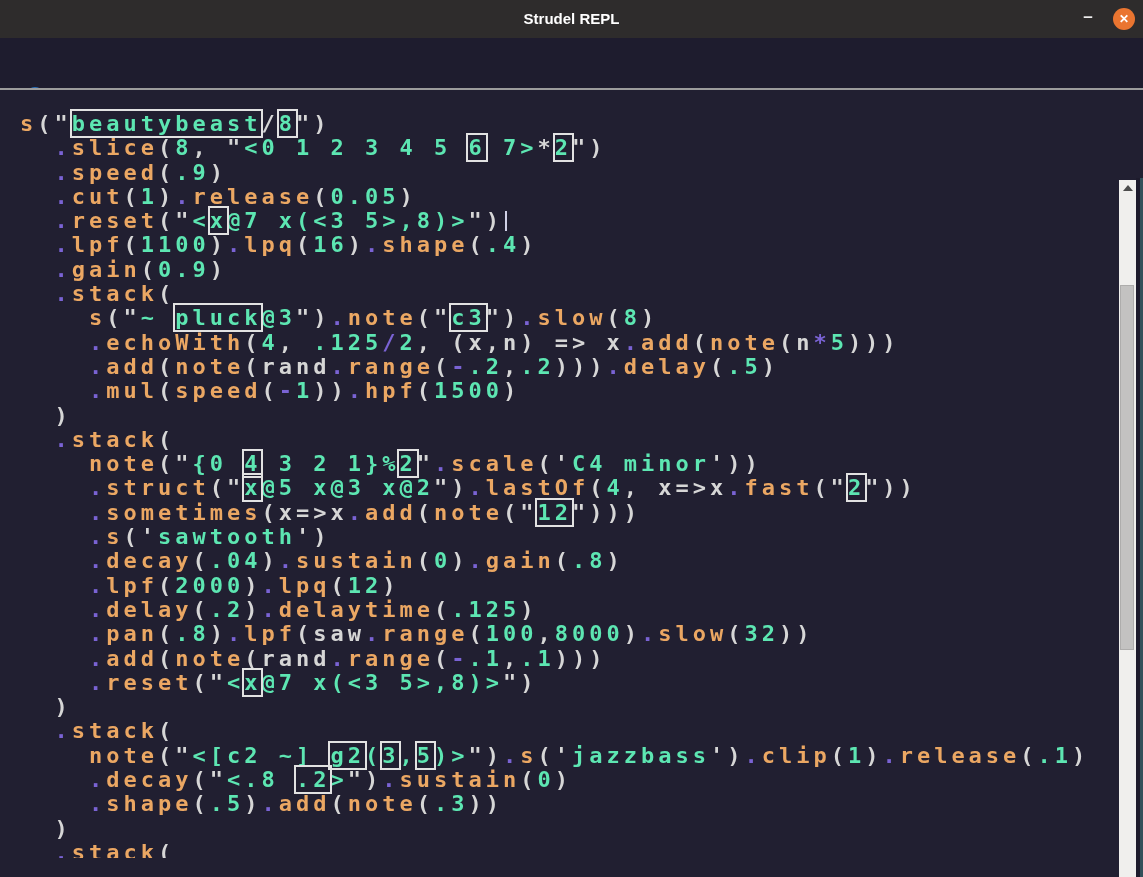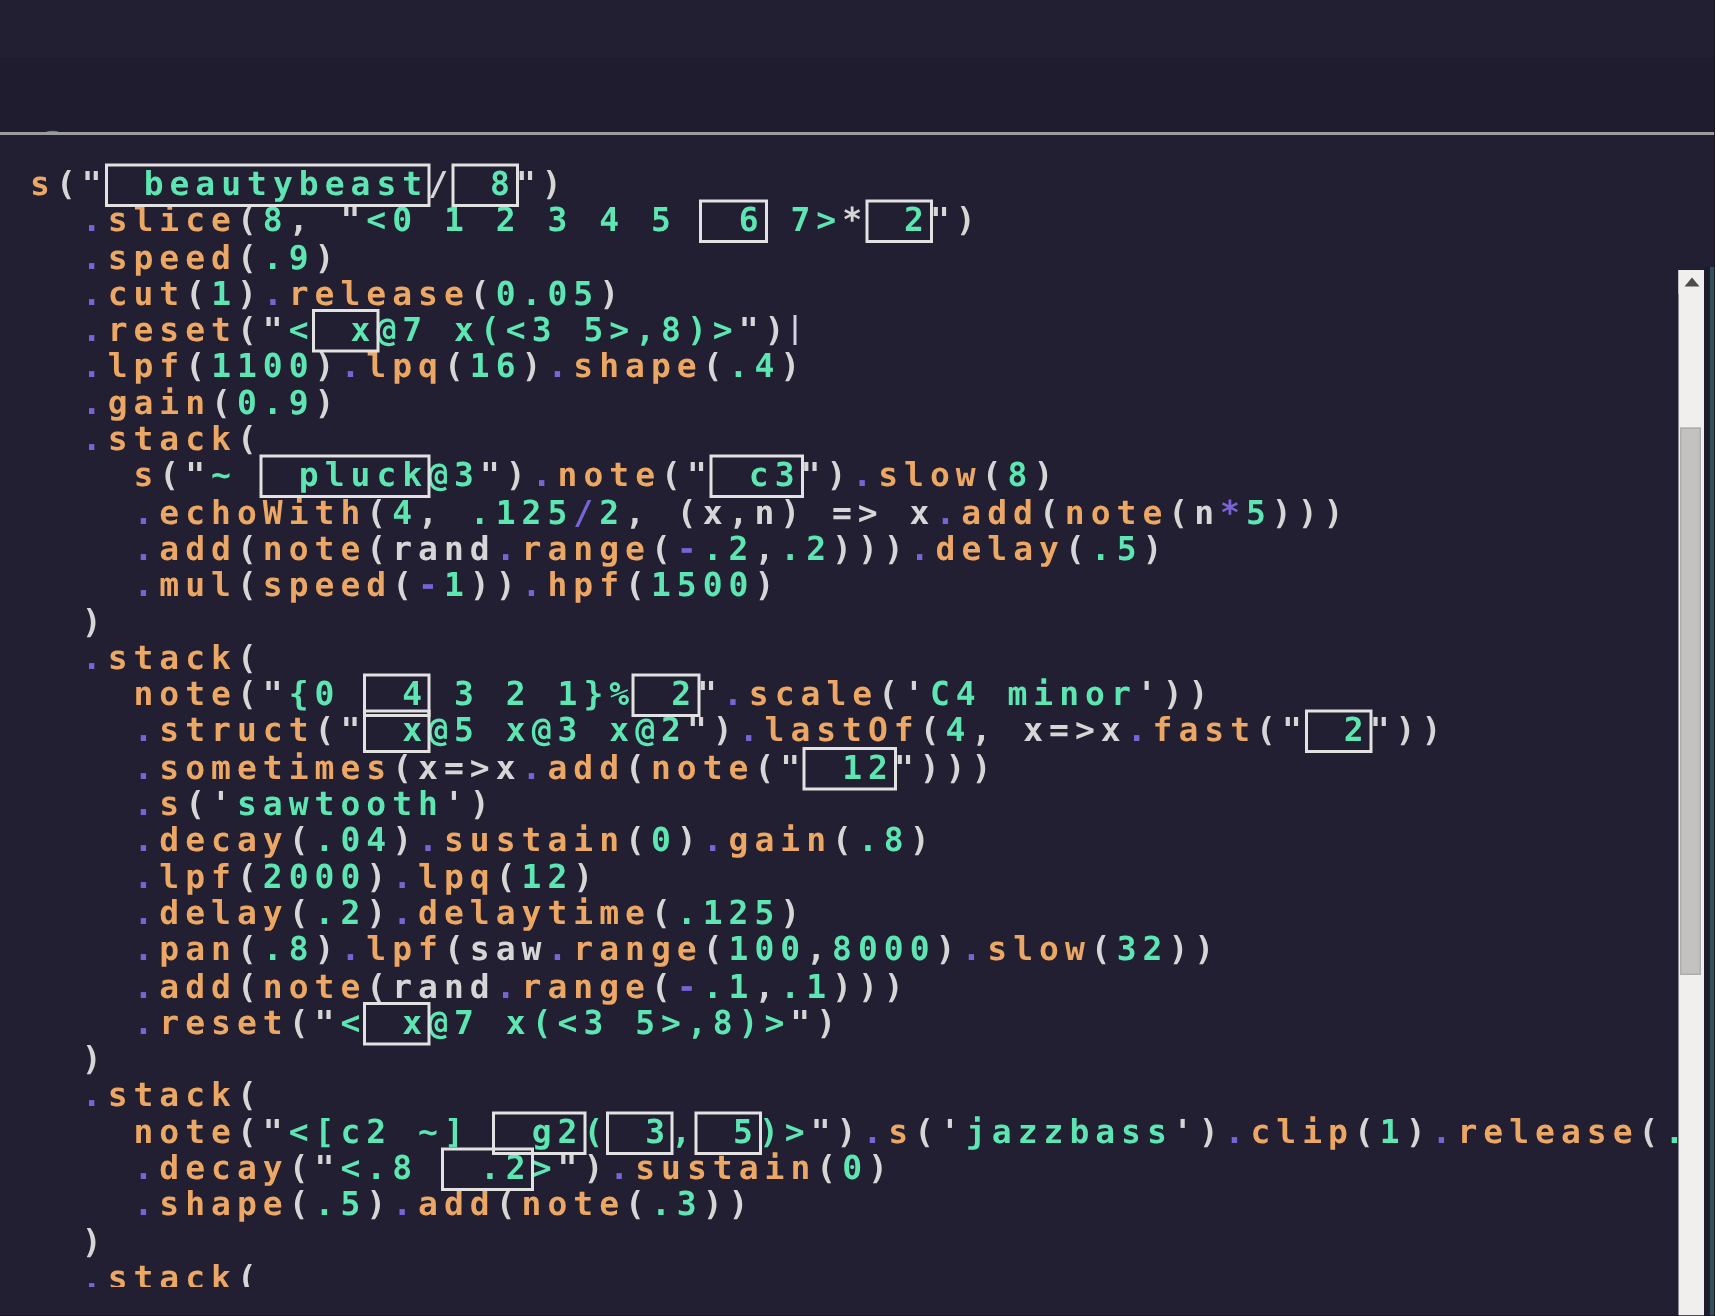--- a/index.html
+++ b/index.html
@@ -28,40 +28,45 @@
 
   
   #body-area{position:absolute;left:0;top:88px;width:1143px;height:789px;background:var(--bg);
              border-top:2px solid #9c9c9c;box-sizing:border-box;}
   #code-viewport{position:absolute;left:2px;top:2px;width:1117px;height:766px;overflow:hidden;}
   #code-area{padding:20px 0 0 18px;
              font-family:"DejaVu Sans Mono",monospace;font-weight:700;font-size:22px;
              line-height:24.3px;letter-spacing:4px;white-space:pre;}
   .code-line{height:24.3px;}
   .tk-f{color:var(--fn);} .tk-l{color:var(--lit);} .tk-o{color:var(--op);} .tk-p{color:var(--pn);}
-  .boxed{outline:2px solid var(--box);outline-offset:0px;padding-left:24px;}
+  .boxed{outline:2px solid var(--box);outline-offset:0px;}
   .caret{display:inline-block;width:2px;height:20px;background:#d0d0e6;vertical-align:-3px;margin-left:2px;}
 
   
   #vscroll{position:absolute;left:1119px;top:90px;width:17px;height:766px;background:var(--track);}
   #vscroll-up,#vscroll-down{position:absolute;left:0;width:17px;height:16px;
      display:flex;align-items:center;justify-content:center;background:var(--track);}
   #vscroll-up{top:0;}
   #vscroll-thumb{position:absolute;left:1px;top:105px;width:14px;height:365px;
      background:var(--thumb);border:1px solid #aeadac;box-sizing:border-box;}
   #right-strip{position:absolute;left:1136px;top:88px;width:7px;height:789px;background:#1d1b2c;
      border-right:3px solid #32505a;box-sizing:border-box;}
 
   .tri-up{width:0;height:0;border-left:5px solid transparent;border-right:5px solid transparent;border-bottom:6px solid var(--arrow);}
 </style>
 </head>
 <body>
 
 <div id="window">
 
+  <div id="titlebar">
+    <div id="title">Strudel REPL</div>
+    <div id="min-btn">–</div>
+    <div id="close-btn">✕</div>
+  </div>
 
   <div id="toolbar">
     <svg id="logo" viewBox="0 0 32 32">
       <path d="M4 16 A12 12 0 1 1 28 16 A10 10 0 1 1 8 16 A8 8 0 1 1 24 16 A6 6 0 1 1 12 16 A4 4 0 1 1 20 16 A2 2 0 1 1 16 16" fill="none" stroke="#2e8bec" stroke-width="3.4" stroke-linecap="round"></path>
     </svg>
   </div>
 
   <div id="body-area">
     <div id="code-viewport">
       <div id="code-area"><div class="code-line"><span class="tk-f">s</span><span class="tk-p">("</span><span class="tk-l boxed">beautybeast</span><span class="tk-p">/</span><span class="tk-l boxed">8</span><span class="tk-p">")</span></div><div class="code-line"><span class="tk-p">  </span><span class="tk-o">.</span><span class="tk-f">slice</span><span class="tk-p">(</span><span class="tk-l">8</span><span class="tk-p">, </span><span class="tk-p">"</span><span class="tk-l">&lt;0 1 2 3 4 5 </span><span class="tk-l boxed">6</span><span class="tk-l"> 7&gt;</span><span class="tk-p">*</span><span class="tk-l boxed">2</span><span class="tk-p">")</span></div><div class="code-line"><span class="tk-p">  </span><span class="tk-o">.</span><span class="tk-f">speed</span><span class="tk-p">(</span><span class="tk-l">.9</span><span class="tk-p">)</span></div><div class="code-line"><span class="tk-p">  </span><span class="tk-o">.</span><span class="tk-f">cut</span><span class="tk-p">(</span><span class="tk-l">1</span><span class="tk-p">)</span><span class="tk-o">.</span><span class="tk-f">release</span><span class="tk-p">(</span><span class="tk-l">0.05</span><span class="tk-p">)</span></div><div class="code-line"><span class="tk-p">  </span><span class="tk-o">.</span><span class="tk-f">reset</span><span class="tk-p">("</span><span class="tk-l">&lt;</span><span class="tk-l boxed">x</span><span class="tk-l">@7 x(&lt;3 5&gt;,8)&gt;</span><span class="tk-p">")</span><span class="caret"></span></div><div class="code-line"><span class="tk-p">  </span><span class="tk-o">.</span><span class="tk-f">lpf</span><span class="tk-p">(</span><span class="tk-l">1100</span><span class="tk-p">)</span><span class="tk-o">.</span><span class="tk-f">lpq</span><span class="tk-p">(</span><span class="tk-l">16</span><span class="tk-p">)</span><span class="tk-o">.</span><span class="tk-f">shape</span><span class="tk-p">(</span><span class="tk-l">.4</span><span class="tk-p">)</span></div><div class="code-line"><span class="tk-p">  </span><span class="tk-o">.</span><span class="tk-f">gain</span><span class="tk-p">(</span><span class="tk-l">0.9</span><span class="tk-p">)</span></div><div class="code-line"><span class="tk-p">  </span><span class="tk-o">.</span><span class="tk-f">stack</span><span class="tk-p">(</span></div><div class="code-line"><span class="tk-p">    </span><span class="tk-f">s</span><span class="tk-p">("</span><span class="tk-l">~ </span><span class="tk-l boxed">pluck</span><span class="tk-l">@3</span><span class="tk-p">")</span><span class="tk-o">.</span><span class="tk-f">note</span><span class="tk-p">("</span><span class="tk-l boxed">c3</span><span class="tk-p">")</span><span class="tk-o">.</span><span class="tk-f">slow</span><span class="tk-p">(</span><span class="tk-l">8</span><span class="tk-p">)</span></div><div class="code-line"><span class="tk-p">    </span><span class="tk-o">.</span><span class="tk-f">echoWith</span><span class="tk-p">(</span><span class="tk-l">4</span><span class="tk-p">, </span><span class="tk-l">.125</span><span class="tk-o">/</span><span class="tk-l">2</span><span class="tk-p">, </span><span class="tk-p">(x,n) =&gt; x</span><span class="tk-o">.</span><span class="tk-f">add</span><span class="tk-p">(</span><span class="tk-f">note</span><span class="tk-p">(</span><span class="tk-p">n</span><span class="tk-o">*</span><span class="tk-l">5</span><span class="tk-p">)))</span></div><div class="code-line"><span class="tk-p">    </span><span class="tk-o">.</span><span class="tk-f">add</span><span class="tk-p">(</span><span class="tk-f">note</span><span class="tk-p">(</span><span class="tk-p">rand</span><span class="tk-o">.</span><span class="tk-f">range</span><span class="tk-p">(</span><span class="tk-o">-</span><span class="tk-l">.2</span><span class="tk-p">,</span><span class="tk-l">.2</span><span class="tk-p">)))</span><span class="tk-o">.</span><span class="tk-f">delay</span><span class="tk-p">(</span><span class="tk-l">.5</span><span class="tk-p">)</span></div><div class="code-line"><span class="tk-p">    </span><span class="tk-o">.</span><span class="tk-f">mul</span><span class="tk-p">(</span><span class="tk-f">speed</span><span class="tk-p">(</span><span class="tk-o">-</span><span class="tk-l">1</span><span class="tk-p">))</span><span class="tk-o">.</span><span class="tk-f">hpf</span><span class="tk-p">(</span><span class="tk-l">1500</span><span class="tk-p">)</span></div><div class="code-line"><span class="tk-p">  )</span></div><div class="code-line"><span class="tk-p">  </span><span class="tk-o">.</span><span class="tk-f">stack</span><span class="tk-p">(</span></div><div class="code-line"><span class="tk-p">    </span><span class="tk-f">note</span><span class="tk-p">("</span><span class="tk-l">{0 </span><span class="tk-l boxed">4</span><span class="tk-l"> 3 2 1}%</span><span class="tk-l boxed">2</span><span class="tk-p">"</span><span class="tk-o">.</span><span class="tk-f">scale</span><span class="tk-p">('</span><span class="tk-l">C4 minor</span><span class="tk-p">')</span><span class="tk-p">)</span></div><div class="code-line"><span class="tk-p">    </span><span class="tk-o">.</span><span class="tk-f">struct</span><span class="tk-p">("</span><span class="tk-l boxed">x</span><span class="tk-l">@5 x@3 x@2</span><span class="tk-p">")</span><span class="tk-o">.</span><span class="tk-f">lastOf</span><span class="tk-p">(</span><span class="tk-l">4</span><span class="tk-p">, </span><span class="tk-p">x=&gt;x</span><span class="tk-o">.</span><span class="tk-f">fast</span><span class="tk-p">("</span><span class="tk-l boxed">2</span><span class="tk-p">"))</span></div><div class="code-line"><span class="tk-p">    </span><span class="tk-o">.</span><span class="tk-f">sometimes</span><span class="tk-p">(</span><span class="tk-p">x=&gt;x</span><span class="tk-o">.</span><span class="tk-f">add</span><span class="tk-p">(</span><span class="tk-f">note</span><span class="tk-p">("</span><span class="tk-l boxed">12</span><span class="tk-p">")))</span></div><div class="code-line"><span class="tk-p">    </span><span class="tk-o">.</span><span class="tk-f">s</span><span class="tk-p">('</span><span class="tk-l">sawtooth</span><span class="tk-p">')</span></div><div class="code-line"><span class="tk-p">    </span><span class="tk-o">.</span><span class="tk-f">decay</span><span class="tk-p">(</span><span class="tk-l">.04</span><span class="tk-p">)</span><span class="tk-o">.</span><span class="tk-f">sustain</span><span class="tk-p">(</span><span class="tk-l">0</span><span class="tk-p">)</span><span class="tk-o">.</span><span class="tk-f">gain</span><span class="tk-p">(</span><span class="tk-l">.8</span><span class="tk-p">)</span></div><div class="code-line"><span class="tk-p">    </span><span class="tk-o">.</span><span class="tk-f">lpf</span><span class="tk-p">(</span><span class="tk-l">2000</span><span class="tk-p">)</span><span class="tk-o">.</span><span class="tk-f">lpq</span><span class="tk-p">(</span><span class="tk-l">12</span><span class="tk-p">)</span></div><div class="code-line"><span class="tk-p">    </span><span class="tk-o">.</span><span class="tk-f">delay</span><span class="tk-p">(</span><span class="tk-l">.2</span><span class="tk-p">)</span><span class="tk-o">.</span><span class="tk-f">delaytime</span><span class="tk-p">(</span><span class="tk-l">.125</span><span class="tk-p">)</span></div><div class="code-line"><span class="tk-p">    </span><span class="tk-o">.</span><span class="tk-f">pan</span><span class="tk-p">(</span><span class="tk-l">.8</span><span class="tk-p">)</span><span class="tk-o">.</span><span class="tk-f">lpf</span><span class="tk-p">(</span><span class="tk-p">saw</span><span class="tk-o">.</span><span class="tk-f">range</span><span class="tk-p">(</span><span class="tk-l">100</span><span class="tk-p">,</span><span class="tk-l">8000</span><span class="tk-p">)</span><span class="tk-o">.</span><span class="tk-f">slow</span><span class="tk-p">(</span><span class="tk-l">32</span><span class="tk-p">))</span></div><div class="code-line"><span class="tk-p">    </span><span class="tk-o">.</span><span class="tk-f">add</span><span class="tk-p">(</span><span class="tk-f">note</span><span class="tk-p">(</span><span class="tk-p">rand</span><span class="tk-o">.</span><span class="tk-f">range</span><span class="tk-p">(</span><span class="tk-o">-</span><span class="tk-l">.1</span><span class="tk-p">,</span><span class="tk-l">.1</span><span class="tk-p">)))</span></div><div class="code-line"><span class="tk-p">    </span><span class="tk-o">.</span><span class="tk-f">reset</span><span class="tk-p">("</span><span class="tk-l">&lt;</span><span class="tk-l boxed">x</span><span class="tk-l">@7 x(&lt;3 5&gt;,8)&gt;</span><span class="tk-p">")</span></div><div class="code-line"><span class="tk-p">  )</span></div><div class="code-line"><span class="tk-p">  </span><span class="tk-o">.</span><span class="tk-f">stack</span><span class="tk-p">(</span></div><div class="code-line"><span class="tk-p">    </span><span class="tk-f">note</span><span class="tk-p">("</span><span class="tk-l">&lt;[c2 ~] </span><span class="tk-l boxed">g2</span><span class="tk-l">(</span><span class="tk-l boxed">3</span><span class="tk-l">,</span><span class="tk-l boxed">5</span><span class="tk-l">)&gt;</span><span class="tk-p">")</span><span class="tk-o">.</span><span class="tk-f">s</span><span class="tk-p">('</span><span class="tk-l">jazzbass</span><span class="tk-p">')</span><span class="tk-o">.</span><span class="tk-f">clip</span><span class="tk-p">(</span><span class="tk-l">1</span><span class="tk-p">)</span><span class="tk-o">.</span><span class="tk-f">release</span><span class="tk-p">(</span><span class="tk-l">.1</span><span class="tk-p">)</span></div><div class="code-line"><span class="tk-p">    </span><span class="tk-o">.</span><span class="tk-f">decay</span><span class="tk-p">("</span><span class="tk-l">&lt;.8 </span><span class="tk-l boxed">.2</span><span class="tk-l">&gt;</span><span class="tk-p">")</span><span class="tk-o">.</span><span class="tk-f">sustain</span><span class="tk-p">(</span><span class="tk-l">0</span><span class="tk-p">)</span></div><div class="code-line"><span class="tk-p">    </span><span class="tk-o">.</span><span class="tk-f">shape</span><span class="tk-p">(</span><span class="tk-l">.5</span><span class="tk-p">)</span><span class="tk-o">.</span><span class="tk-f">add</span><span class="tk-p">(</span><span class="tk-f">note</span><span class="tk-p">(</span><span class="tk-l">.3</span><span class="tk-p">))</span></div><div class="code-line"><span class="tk-p">  )</span></div><div class="code-line"><span class="tk-p">  </span><span class="tk-o">.</span><span class="tk-f">stack</span><span class="tk-p">(</span></div></div>

